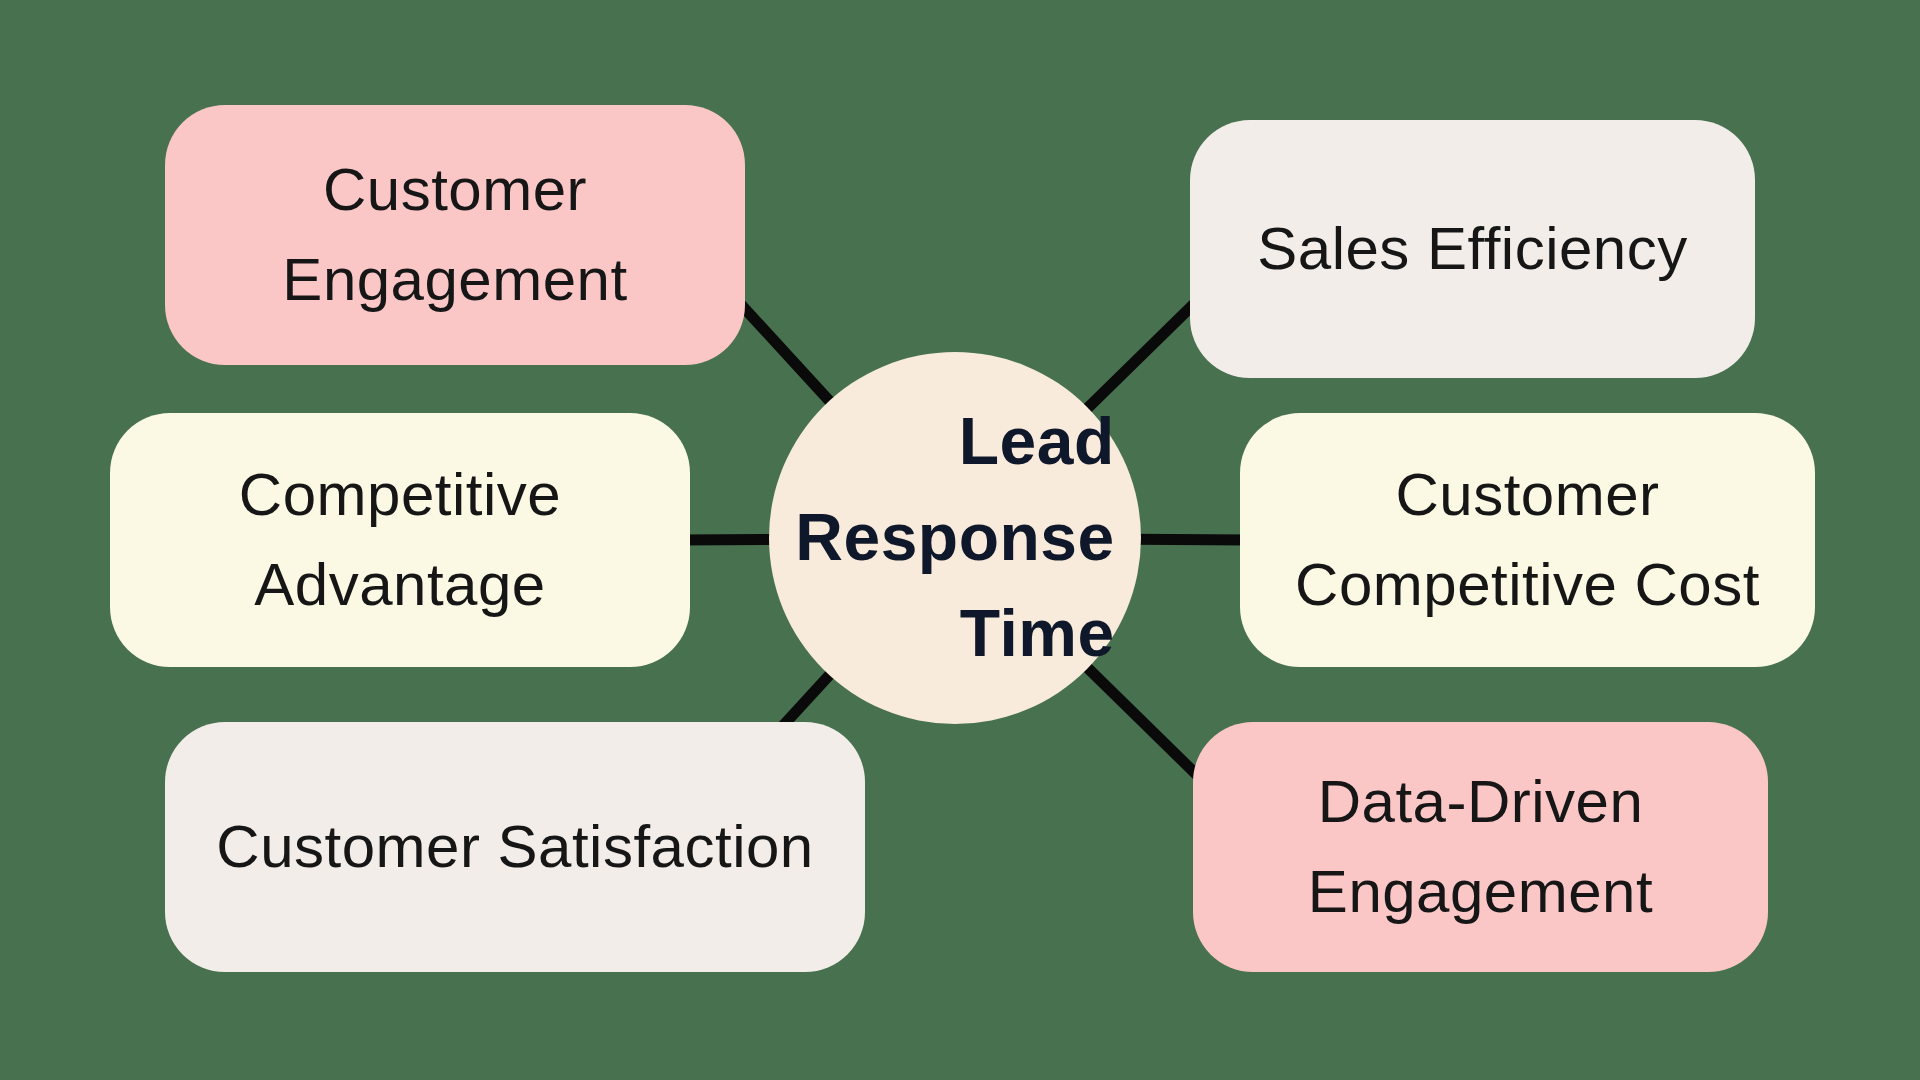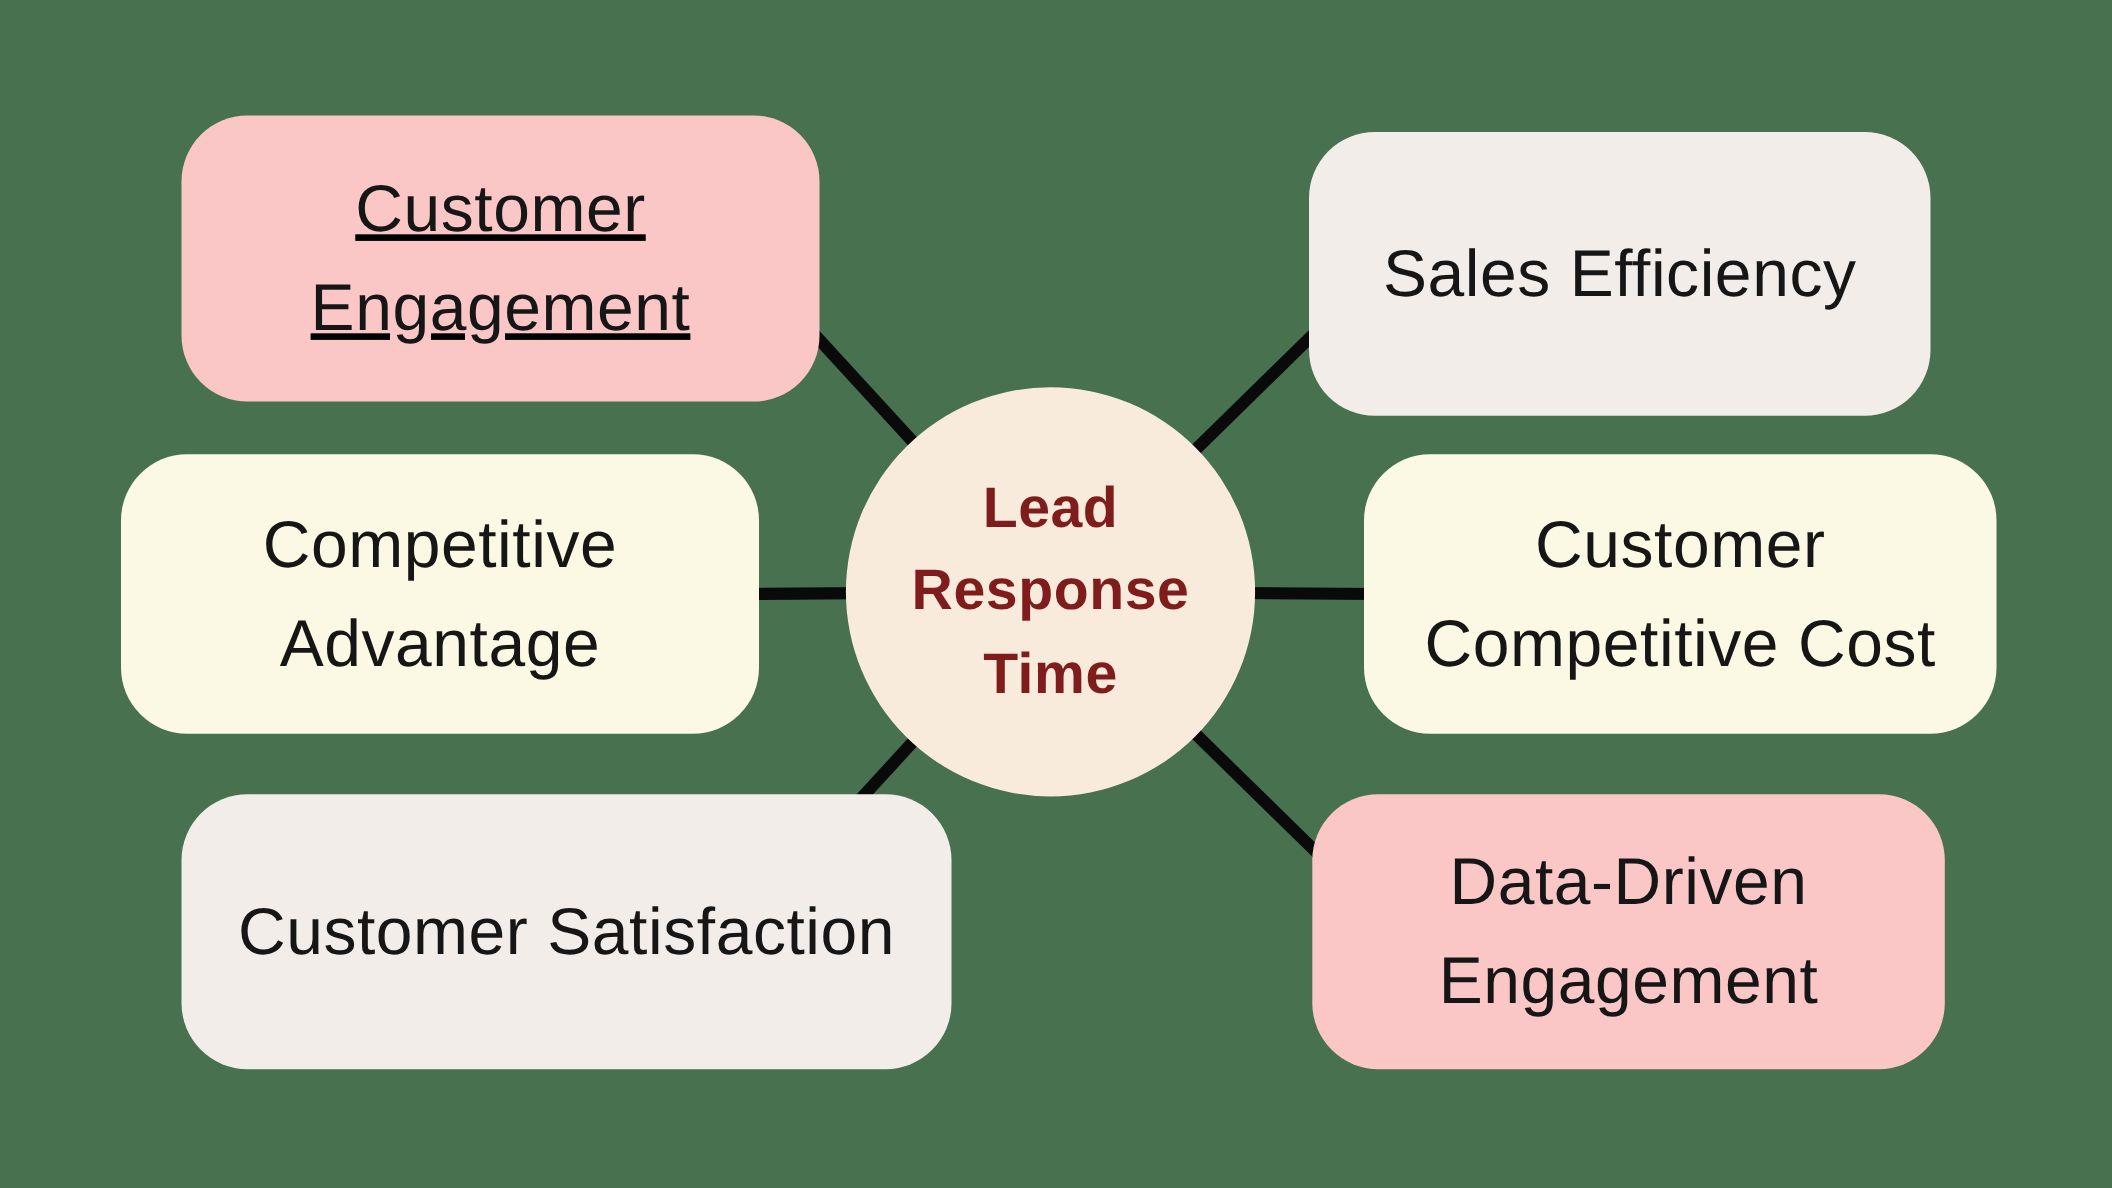--- a/index.html
+++ b/index.html
@@ -51,28 +51,29 @@
     height: 372px;
     border-radius: 50%;
     display: flex;
     align-items: center;
     justify-content: center;
     text-align: center;
     padding: 0 38px;
     box-sizing: border-box;
   }
   .center-label {
-    font-size: 52px;
+    font-size: 66px;
     line-height: 1.45;
     font-weight: 700;
-    color: #7f1d1d;
+    color: #0f172a;
     letter-spacing: 0.5px;
+    text-align: right;
   }
   
-  .pos-top-left      { left: 165px;  top: 105px; width: 580px; height: 260px; text-decoration: underline; }
+  .pos-top-left      { left: 165px;  top: 105px; width: 580px; height: 260px; }
   .pos-middle-left   { left: 110px;  top: 413px; width: 580px; height: 254px; }
   .pos-bottom-left   { left: 165px;  top: 722px; width: 700px; height: 250px; }
   .pos-top-right     { left: 1190px; top: 105px; width: 565px; height: 258px; }
   .pos-middle-right  { left: 1240px; top: 413px; width: 575px; height: 254px; }
   .pos-bottom-right  { left: 1193px; top: 722px; width: 575px; height: 250px; }
 </style>
 </head>
 <body>
 
 <div class="stage" style="background-color: rgb(72, 113, 79);">

